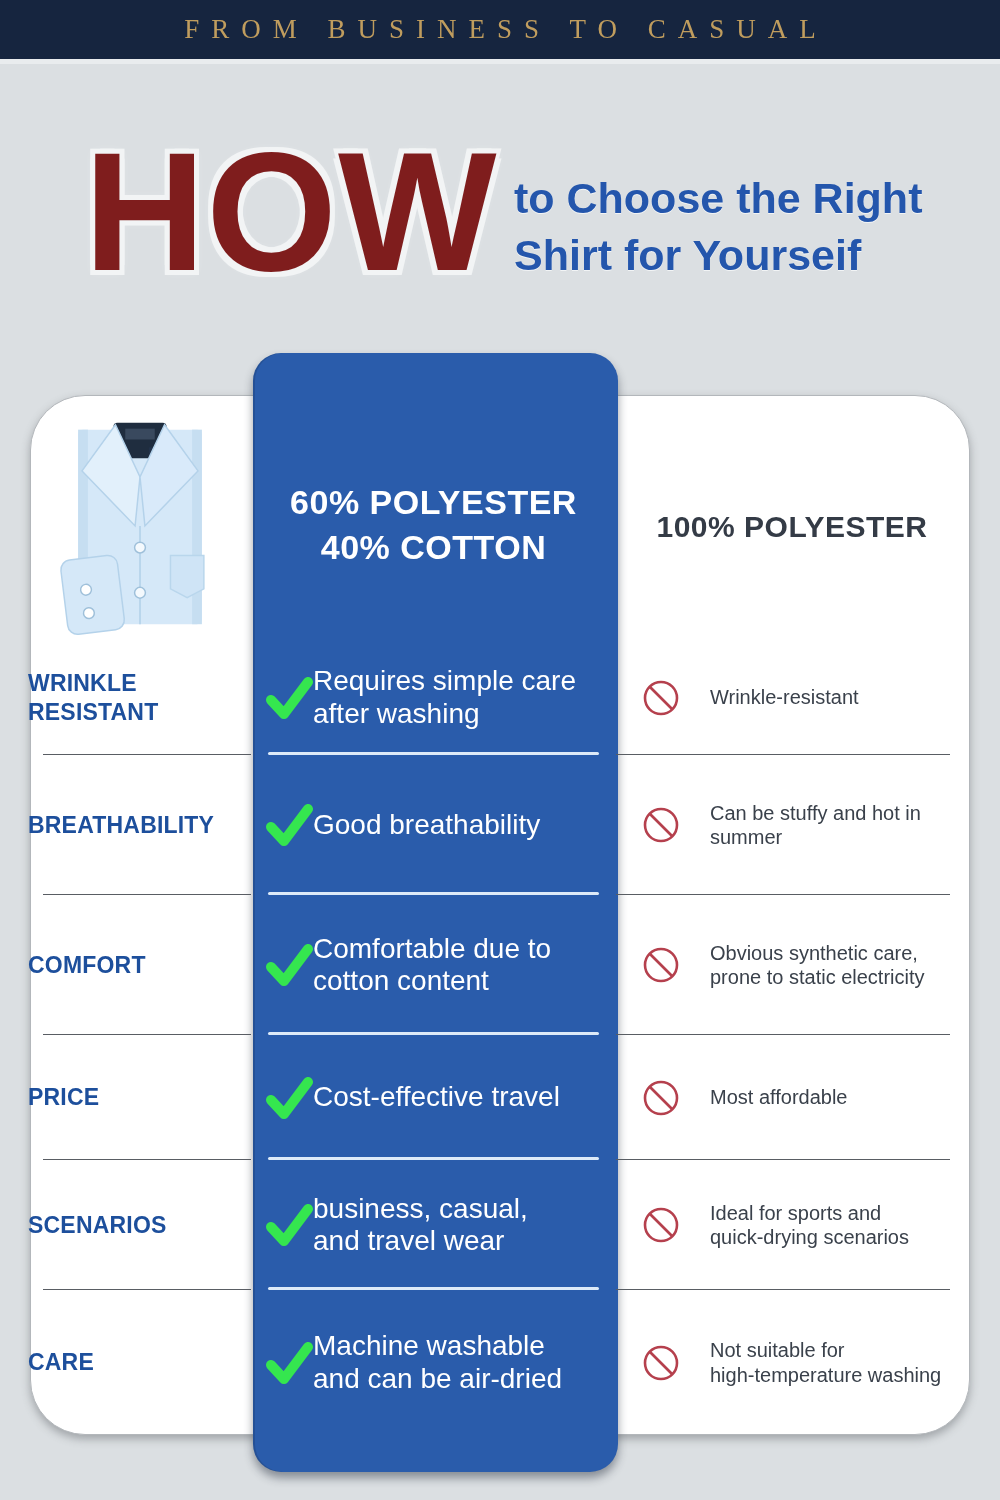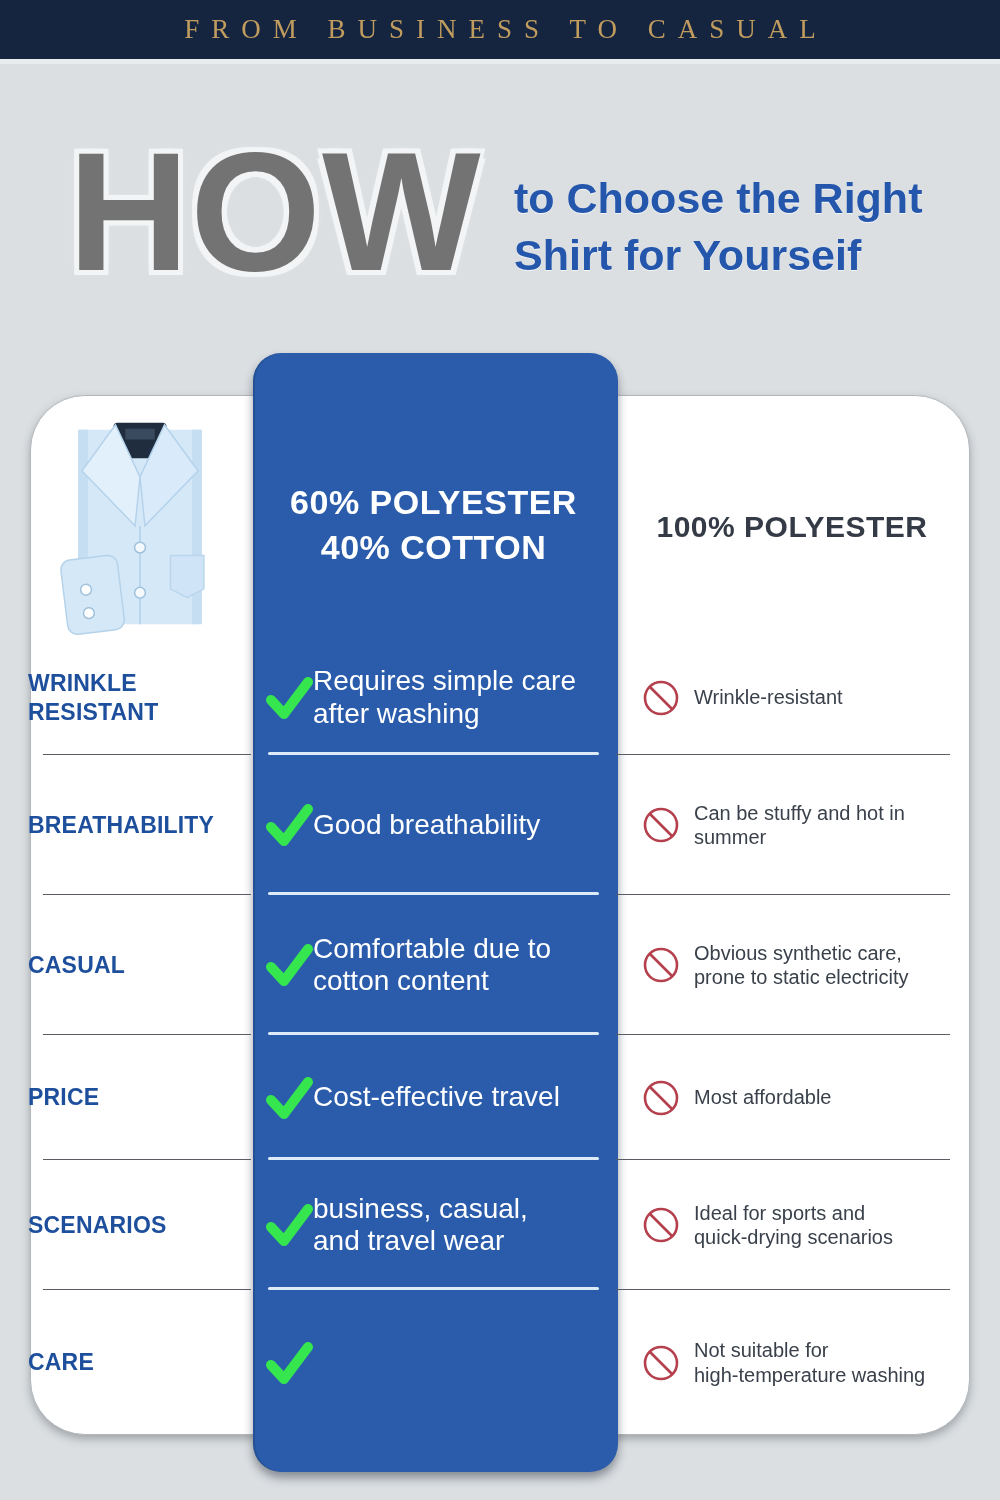--- a/index.html
+++ b/index.html
@@ -18,23 +18,23 @@
     border-bottom:5px solid #e9ecee;
   }
   .banner-text {
     font-family:"Liberation Serif","DejaVu Serif",serif;
     font-size:27px; font-weight:500; color:#c09d5e;
     letter-spacing:12px; text-indent:12px; white-space:pre;
   }
 
   
   .how {
-    position:absolute; left:68px; top:128px;
+    position:absolute; left:84px; top:128px;
     font-size:168px; font-weight:800; line-height:1; letter-spacing:1px;
-    color:#737373;
+    color:#7f1d1d;
     text-shadow:-5px -5px 0 #f2f4f5, 5px -5px 0 #f2f4f5, -5px 5px 0 #f2f4f5, 5px 5px 0 #f2f4f5, 0 0 10px #eef1f3;
   }
   .how-sub {
     position:absolute; left:514px; top:170px;
     font-size:43px; font-weight:600; line-height:1.32;
     color:#2456ac; white-space:pre-line;
     text-shadow:0 1px 0 #f2f4f5;
   }
 
   
@@ -81,21 +81,21 @@
   .label-cell { display:flex; align-items:center; }
   .label-text {
     font-size:23px; font-weight:700; color:#1d4f9c;
     line-height:1.25; white-space:pre-line; letter-spacing:.2px;
   }
   .a-cell { display:flex; align-items:center; padding-left:15px; }
   .a-text {
     font-size:28px; font-weight:500; color:#ffffff;
     line-height:1.16; white-space:pre;
   }
-  .b-cell { display:flex; align-items:center; gap:14px; padding-left:26px; }
+  .b-cell { display:flex; align-items:center; gap:30px; padding-left:26px; }
   .b-text {
     font-size:20px; color:#3a414b; line-height:1.22; white-space:pre;
   }
 
   
   .row:not(.r5) .cL::after {
     content:""; position:absolute; left:15px; right:0; bottom:0;
     height:1px; background:#595d63;
   }
   .row:not(.r5) .cB::after {
@@ -196,21 +196,21 @@
             <circle cx="19" cy="19" r="16" fill="none" stroke="#b5404d" stroke-width="2.6"></circle>
             <line x1="8" y1="8" x2="30" y2="30" stroke="#b5404d" stroke-width="2.6"></line>
           </svg>
         <span class="b-text">Can be stuffy and hot in
 summer</span>
       </div>
     </div>
 
     <div class="row r2">
       <div class="cL label-cell">
-          <span class="label-text">CASUAL</span>
+          <span class="label-text">COMFORT</span>
         </div>
       <div class="cA a-cell">
         <svg class="check-icon" width="47" height="42" viewBox="0 0 47 42">
             <polyline points="5,23 18,37 42,5" fill="none" stroke="#35e64f" stroke-width="10" stroke-linecap="round" stroke-linejoin="round"></polyline>
           </svg>
         <span class="a-text">Comfortable due to
 cotton content</span>
       </div>
       <div class="cB b-cell">
         <svg class="no-icon" width="38" height="38" viewBox="0 0 38 38">
@@ -263,20 +263,22 @@
     </div>
 
     <div class="row r5">
       <div class="cL label-cell">
           <span class="label-text">CARE</span>
         </div>
       <div class="cA a-cell">
         <svg class="check-icon" width="47" height="42" viewBox="0 0 47 42">
             <polyline points="5,23 18,37 42,5" fill="none" stroke="#35e64f" stroke-width="10" stroke-linecap="round" stroke-linejoin="round"></polyline>
           </svg>
+        <span class="a-text">Machine washable
+and can be air-dried</span>
       </div>
       <div class="cB b-cell">
         <svg class="no-icon" width="38" height="38" viewBox="0 0 38 38">
             <circle cx="19" cy="19" r="16" fill="none" stroke="#b5404d" stroke-width="2.6"></circle>
             <line x1="8" y1="8" x2="30" y2="30" stroke="#b5404d" stroke-width="2.6"></line>
           </svg>
         <span class="b-text">Not suitable for
 high-temperature washing</span>
       </div>
     </div>

